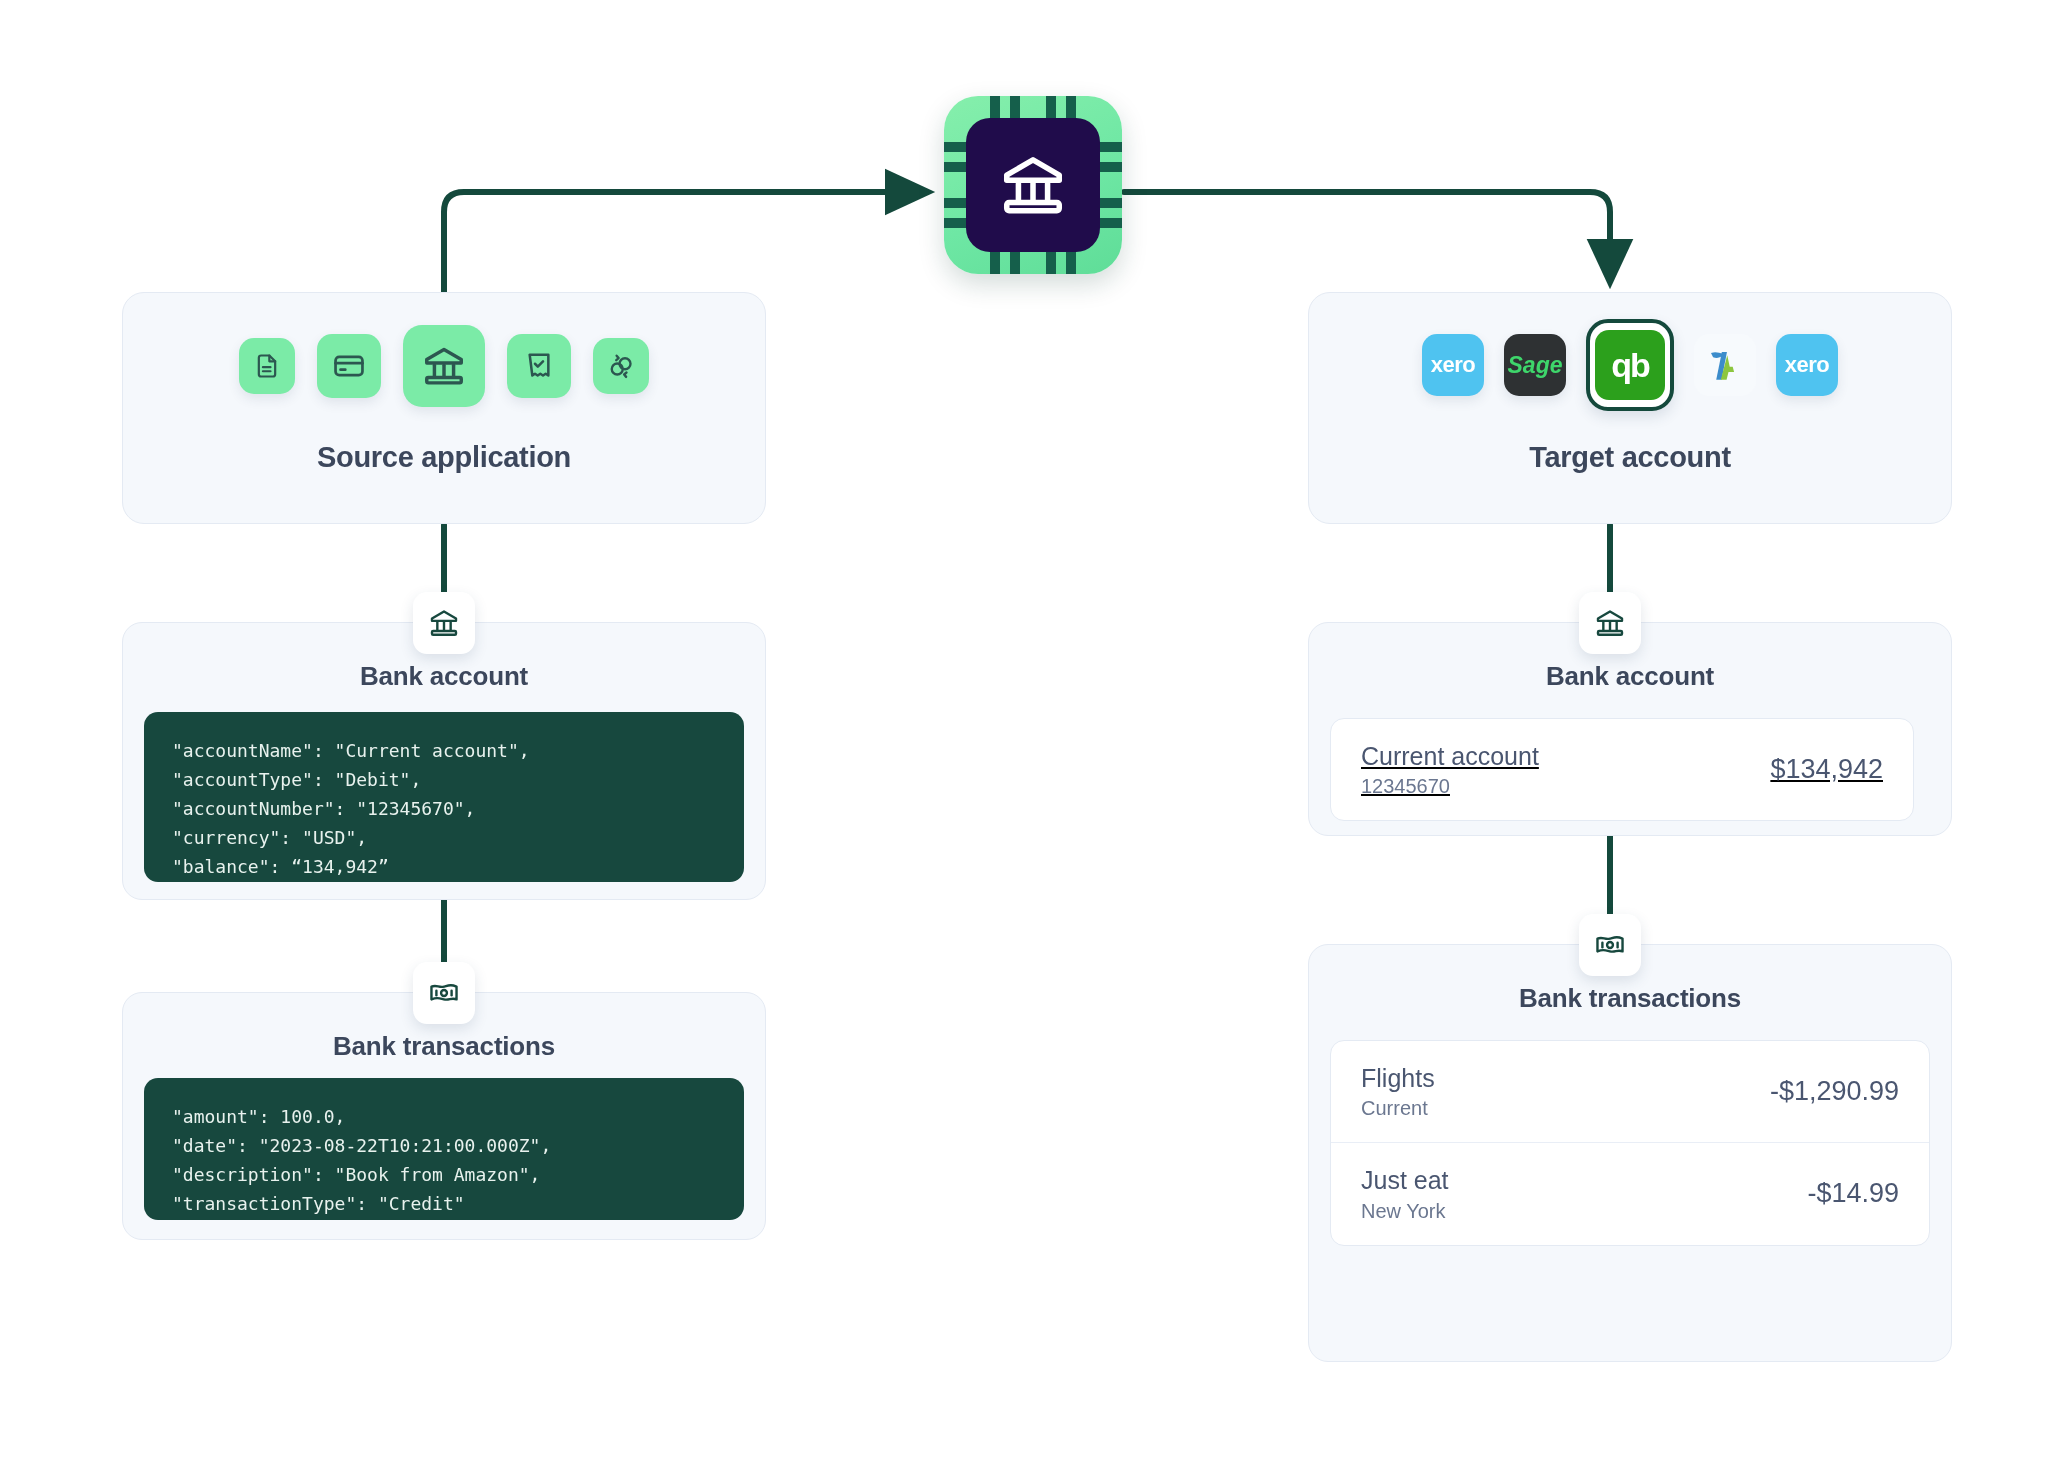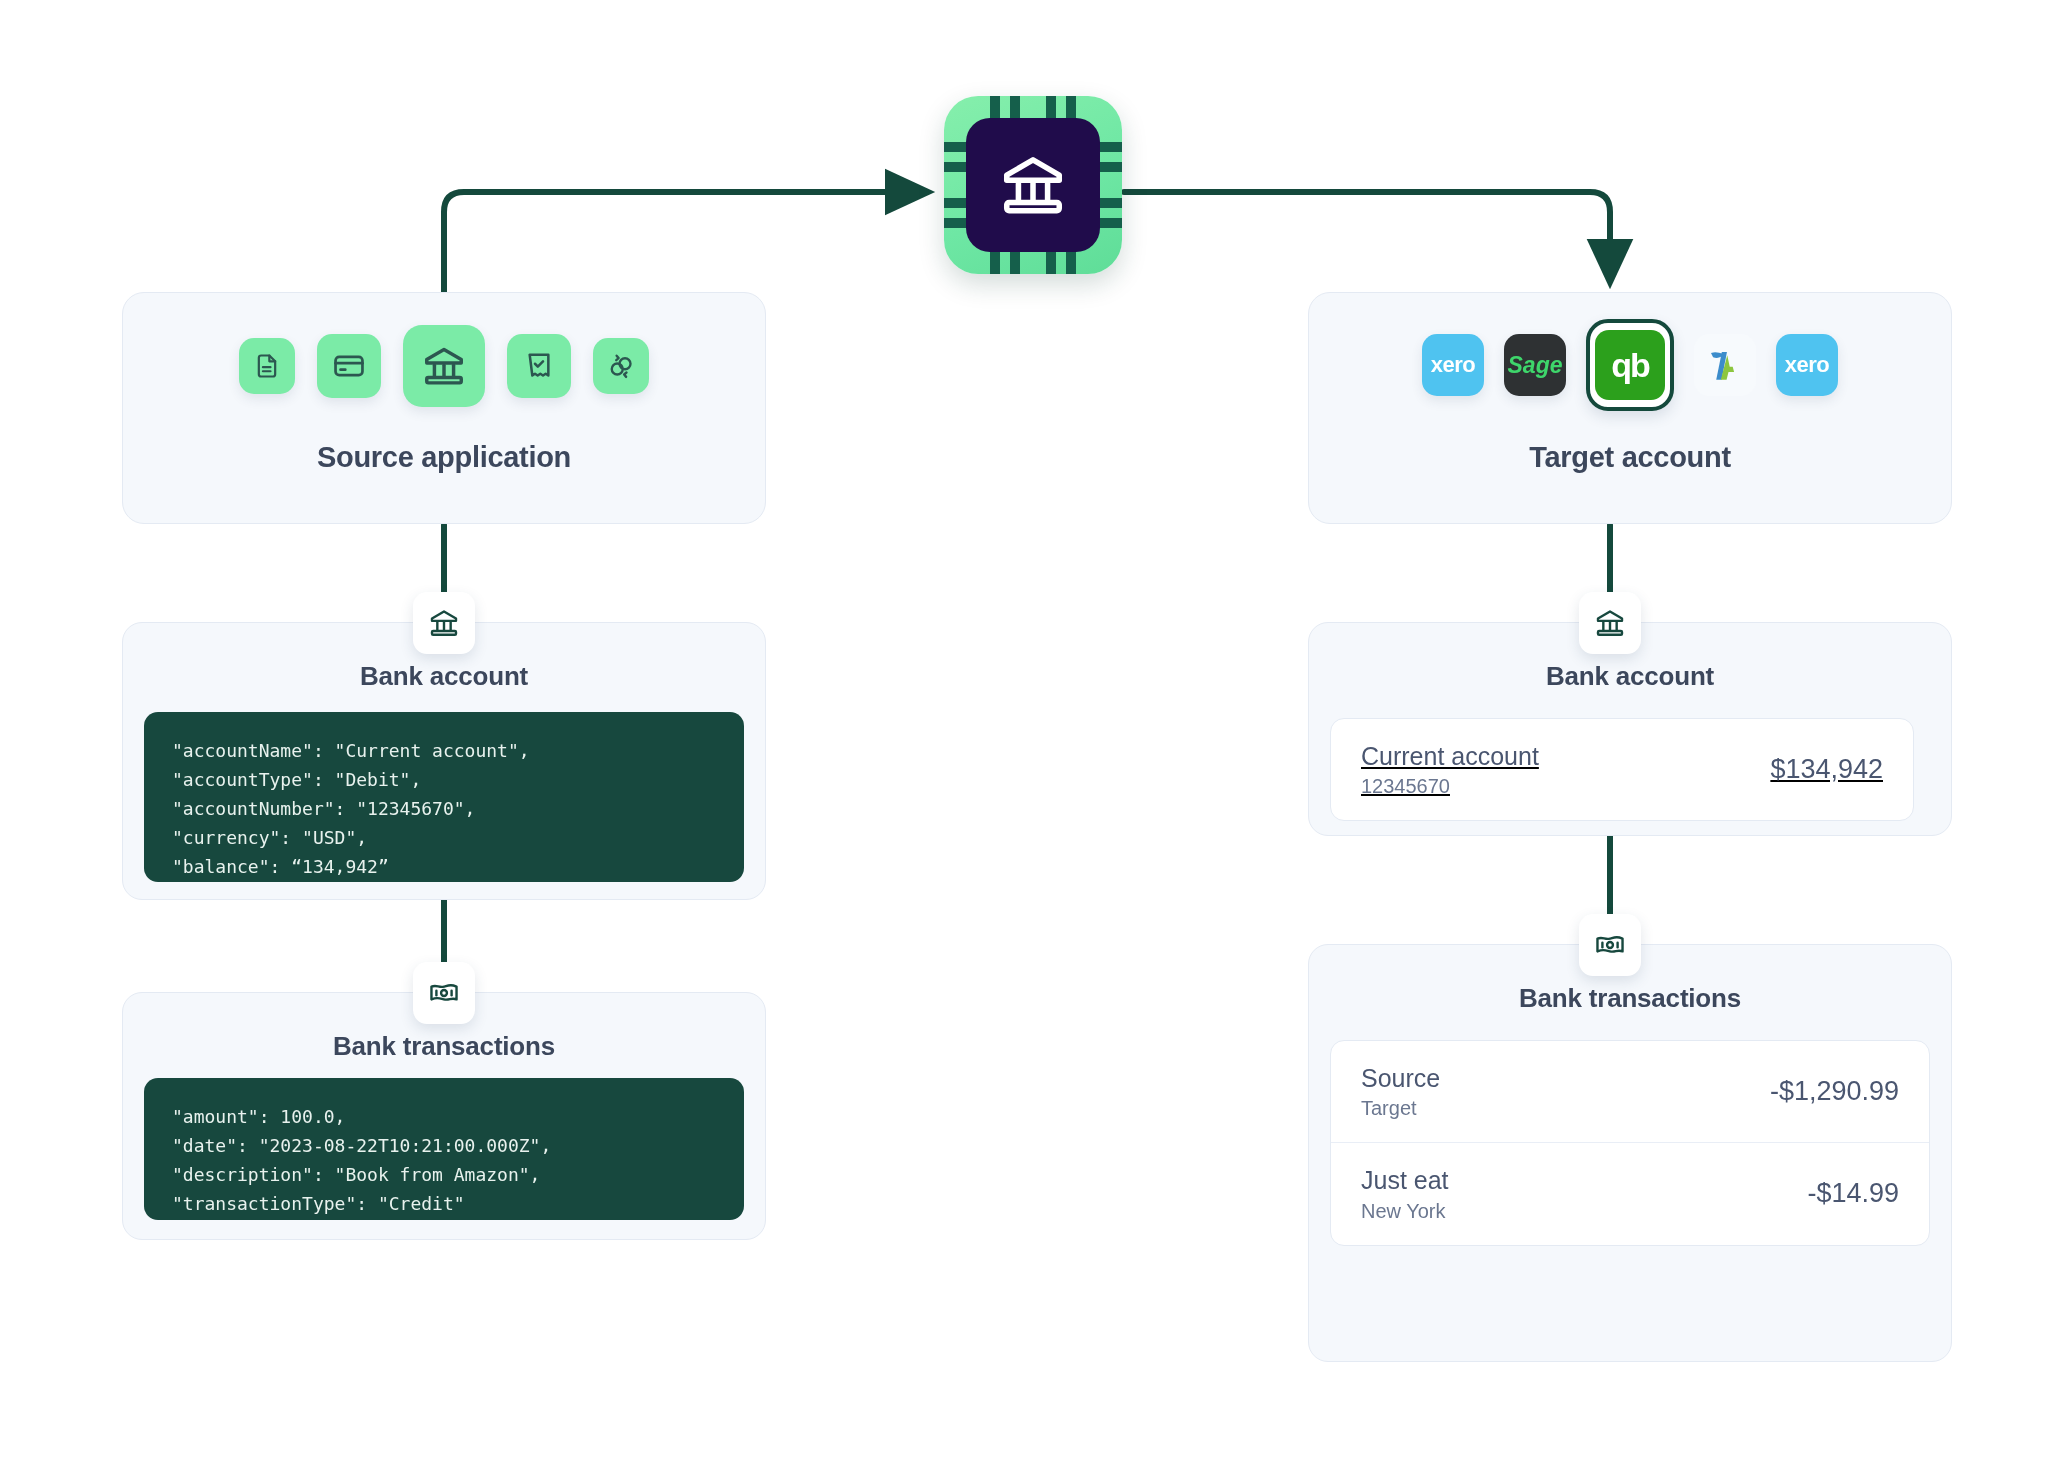--- a/index.html
+++ b/index.html
@@ -344,22 +344,22 @@
   </div>
 
   <div class="card" style="left:1308px; top:944px; width:644px; height:418px;">
     <div class="card-title" style="margin-top:38px;">Bank transactions</div>
   </div>
   <div class="list" style="left:1330px; top:1040px; width:600px;">
 
 
     <div class="row">
       <div>
-        <div class="row-main">Source</div>
-        <div class="row-sub">Target</div>
+        <div class="row-main">Flights</div>
+        <div class="row-sub">Current</div>
       </div>
       <div class="row-amt">-$1,290.99</div>
     </div>
 
     <div class="row">
       <div>
         <div class="row-main">Just eat</div>
         <div class="row-sub">New York</div>
       </div>
       <div class="row-amt">-$14.99</div>

